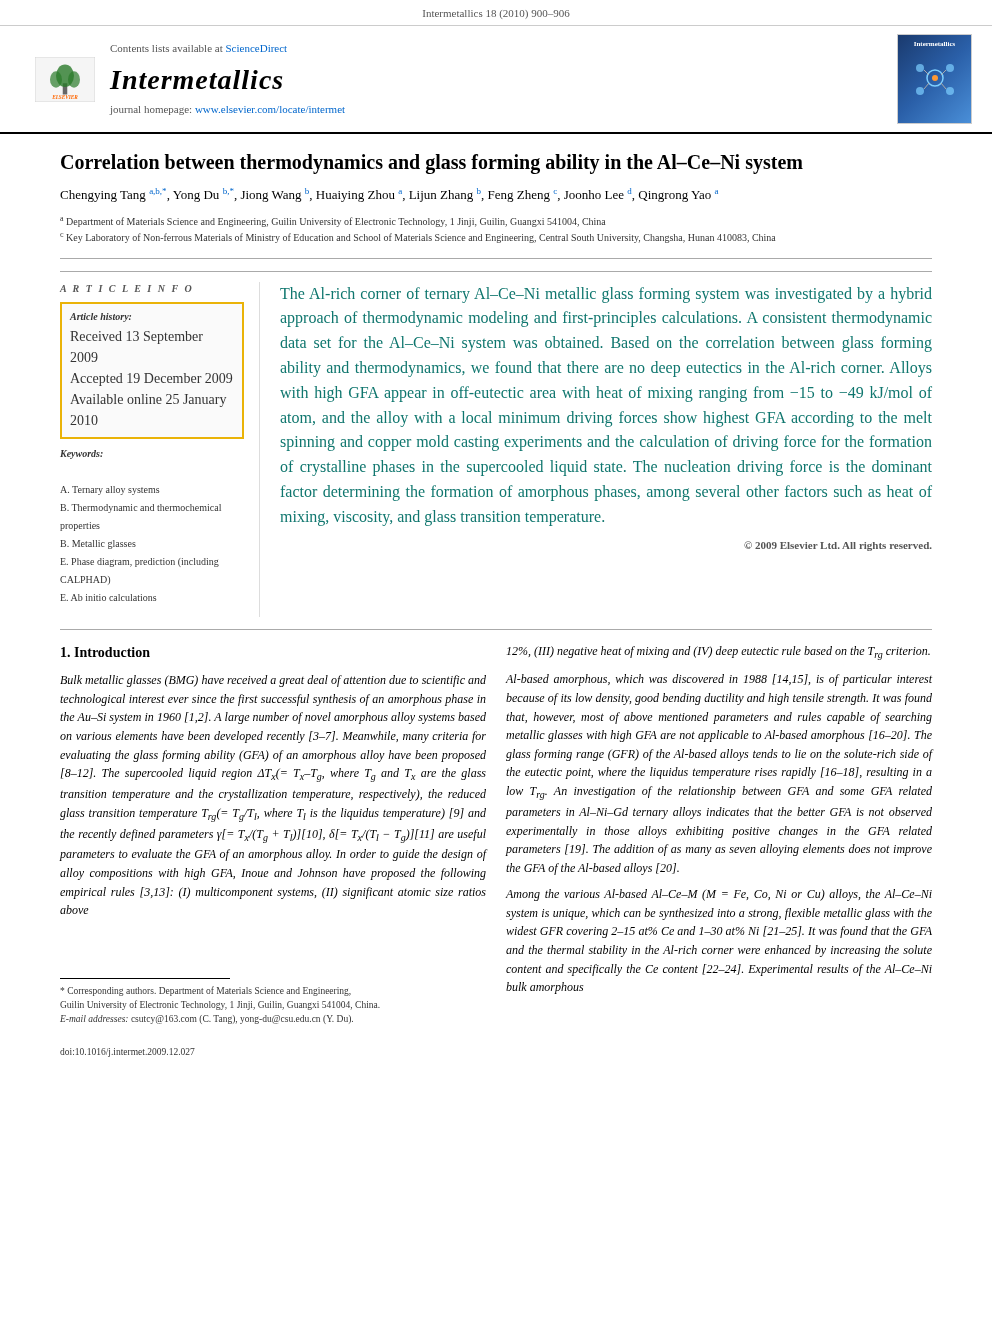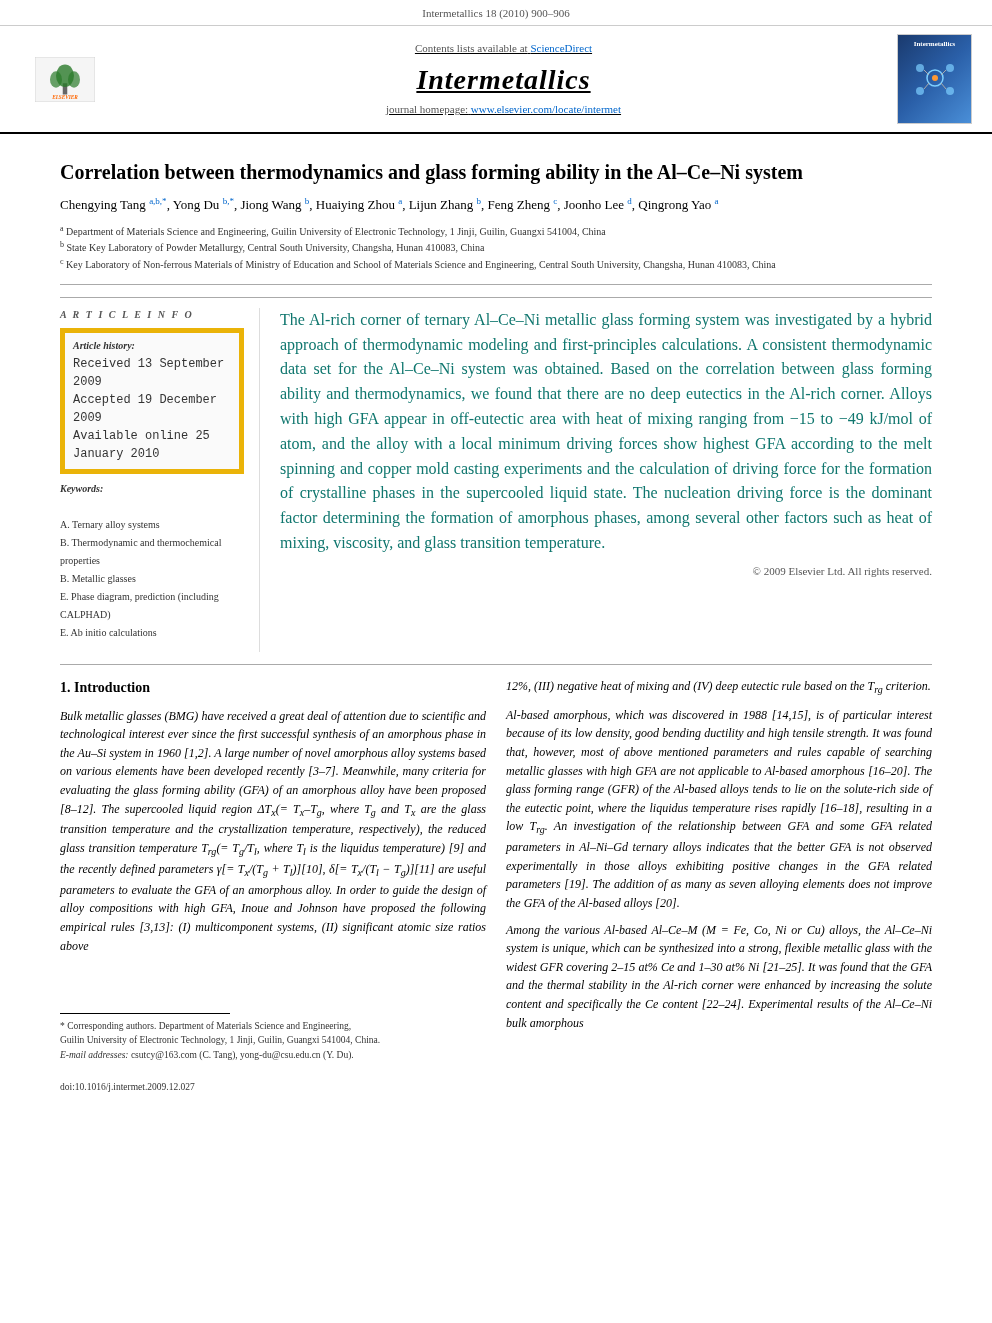--- a/index.html
+++ b/index.html
@@ -21,22 +21,20 @@
     }
     .journal-header {
       display: flex;
       align-items: center;
       justify-content: space-between;
       padding: 8px 20px;
       border-bottom: 2px solid #000;
     }
     .journal-header-center {
       flex: 1;
-      text-align: center;
-      text-decoration: underline;
     }
     .journal-title-main {
       font-size: 28px;
       font-weight: bold;
       font-style: italic;
       color: #000;
       letter-spacing: 1px;
     }
     .journal-homepage {
       font-size: 11px;
@@ -78,21 +76,21 @@
       color: white;
       font-weight: bold;
       text-align: center;
       margin-bottom: 3px;
     }
     .journal-cover-shape {
       width: 50px;
       height: 50px;
     }
     .main-content {
-      padding: 25px 60px;
+      padding: 15px 60px;
     }
     .paper-title {
       font-size: 20px;
       font-weight: bold;
       margin-bottom: 10px;
       line-height: 1.3;
       color: #000;
     }
     .authors {
       font-size: 13px;
@@ -138,24 +136,23 @@
       margin-bottom: 10px;
     }
     .info-label {
       font-size: 10px;
       font-style: italic;
       color: #333;
       font-weight: bold;
       margin-bottom: 2px;
     }
     .info-text {
-      font-size: 12px;
+      font-size: 14px;
       color: #333;
       line-height: 1.5;
-      font-family: Liberation Mono, monospace;
     }
     .keywords-list {
       font-size: 10px;
       color: #333;
       line-height: 1.8;
       margin-top: 20px;
     }
     .abstract-col {
       flex: 1;
     }
@@ -172,20 +169,21 @@
       font-size: 16px;
       line-height: 1.55;
       text-align: justify;
       color: #0f766e;
     }
     .copyright {
       text-align: right;
       font-size: 11px;
       color: #555;
       margin-top: 8px;
+      font-weight: bold;
     }
     .divider {
       border: none;
       border-top: 1px solid #aaa;
       margin: 12px 0;
     }
     .two-col-body {
       display: flex;
       gap: 20px;
     }
@@ -229,21 +227,21 @@
     .issn-line {
       font-size: 9.5px;
       color: #333;
       margin-top: 3px;
     }
     .elsevier-logo-svg {
       width: 60px;
       height: 45px;
     }
     .info-box {
-      border: 5px solid #eab308;
+      border: 2px solid #eab308;
       padding: 6px 8px;
       margin-bottom: 8px;
       background: #fafafa;
     }
   </style>
 </head>
 <body>
 
 <div class="top-bar">
   <span>Intermetallics 18 (2010) 900–906</span>
@@ -297,21 +295,20 @@
 
   <div class="paper-title">Correlation between thermodynamics and glass forming ability in the Al–Ce–Ni system</div>
 
   <div class="authors">
     Chengying Tang <sup>a,b,*</sup>, Yong Du <sup>b,*</sup>, Jiong Wang <sup>b</sup>, Huaiying Zhou <sup>a</sup>, Lijun Zhang <sup>b</sup>, Feng Zheng <sup>c</sup>,
     Joonho Lee <sup>d</sup>, Qingrong Yao <sup>a</sup>
   </div>
 
   <div class="affiliations">
     <div><sup>a</sup> Department of Materials Science and Engineering, Guilin University of Electronic Technology, 1 Jinji, Guilin, Guangxi 541004, China</div>
-    <div><sup>b</sup> State Key Laboratory of Powder Metallurgy, Central South University, Changsha, Hunan 410083, China</div>
     <div><sup>c</sup> Key Laboratory of Non-ferrous Materials of Ministry of Education and School of Materials Science and Engineering, Central South University, Changsha, Hunan 410083, China</div>
   </div>
 
   <hr class="divider">
 
   <div class="two-col">
 
     <div class="article-info">
       <h3>A R T I C L E   I N F O</h3>
 

